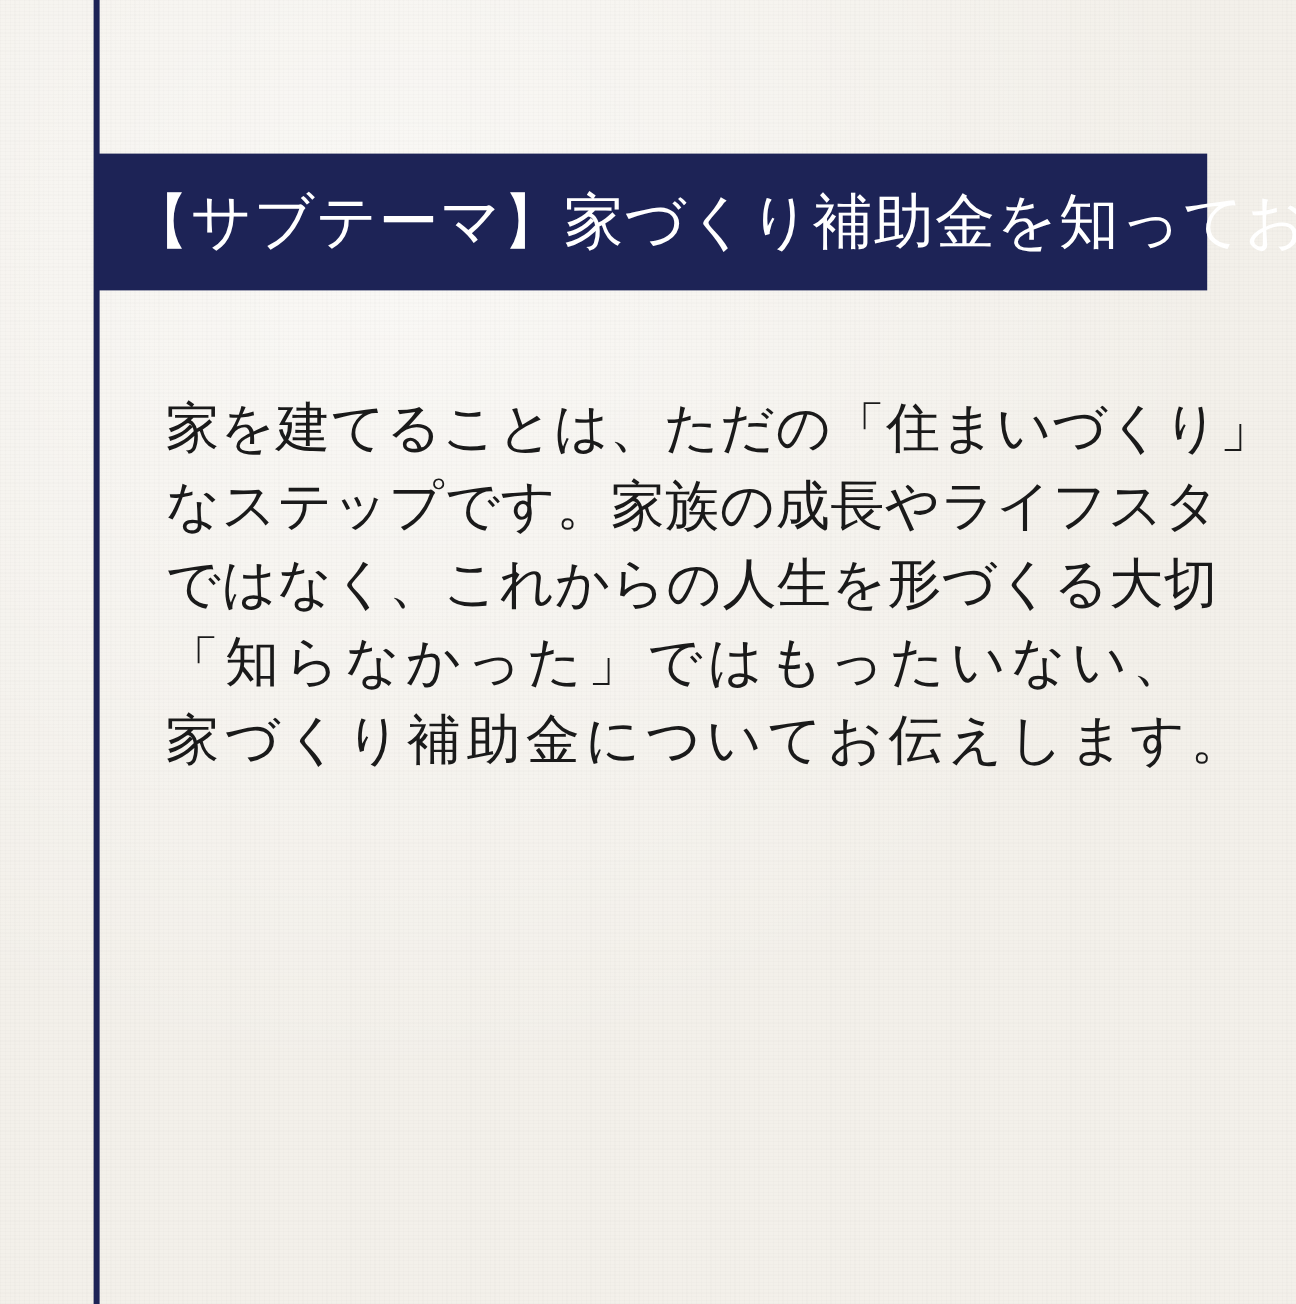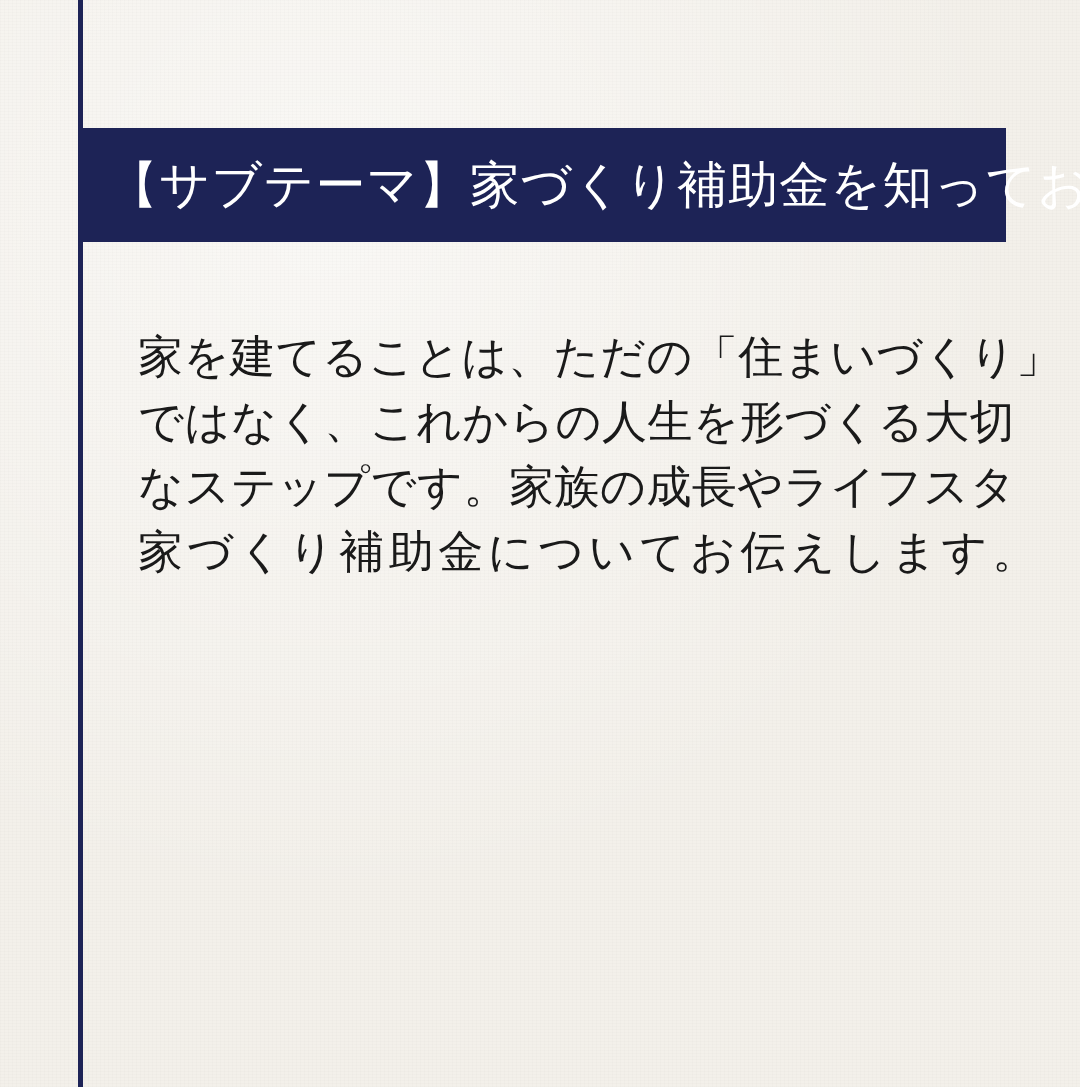--- a/index.html
+++ b/index.html
@@ -91,18 +91,19 @@
 <div class="slide">
 
   <div class="left-rule"></div>
 
   <div class="title-band">
     <div class="title-text">【サブテーマ】家づくり補助金を知っておこう‼</div>
   </div>
 
   <div class="body-block">
     <div class="body-line">家を建てることは、ただの「住まいづくり」</div>
+    <div class="body-line">なステップです。家族の成長やライフスタ</div>
     <div class="body-line">ではなく、これからの人生を形づくる大切</div>
-    <div class="body-line">なステップです。家族の成長やライフスタ</div>
+    <div class="body-line spaced">「知らなかった」ではもったいない、</div>
     <div class="body-line spaced">家づくり補助金についてお伝えします。</div>
   </div>
 
 </div>
 
 </body></html>

